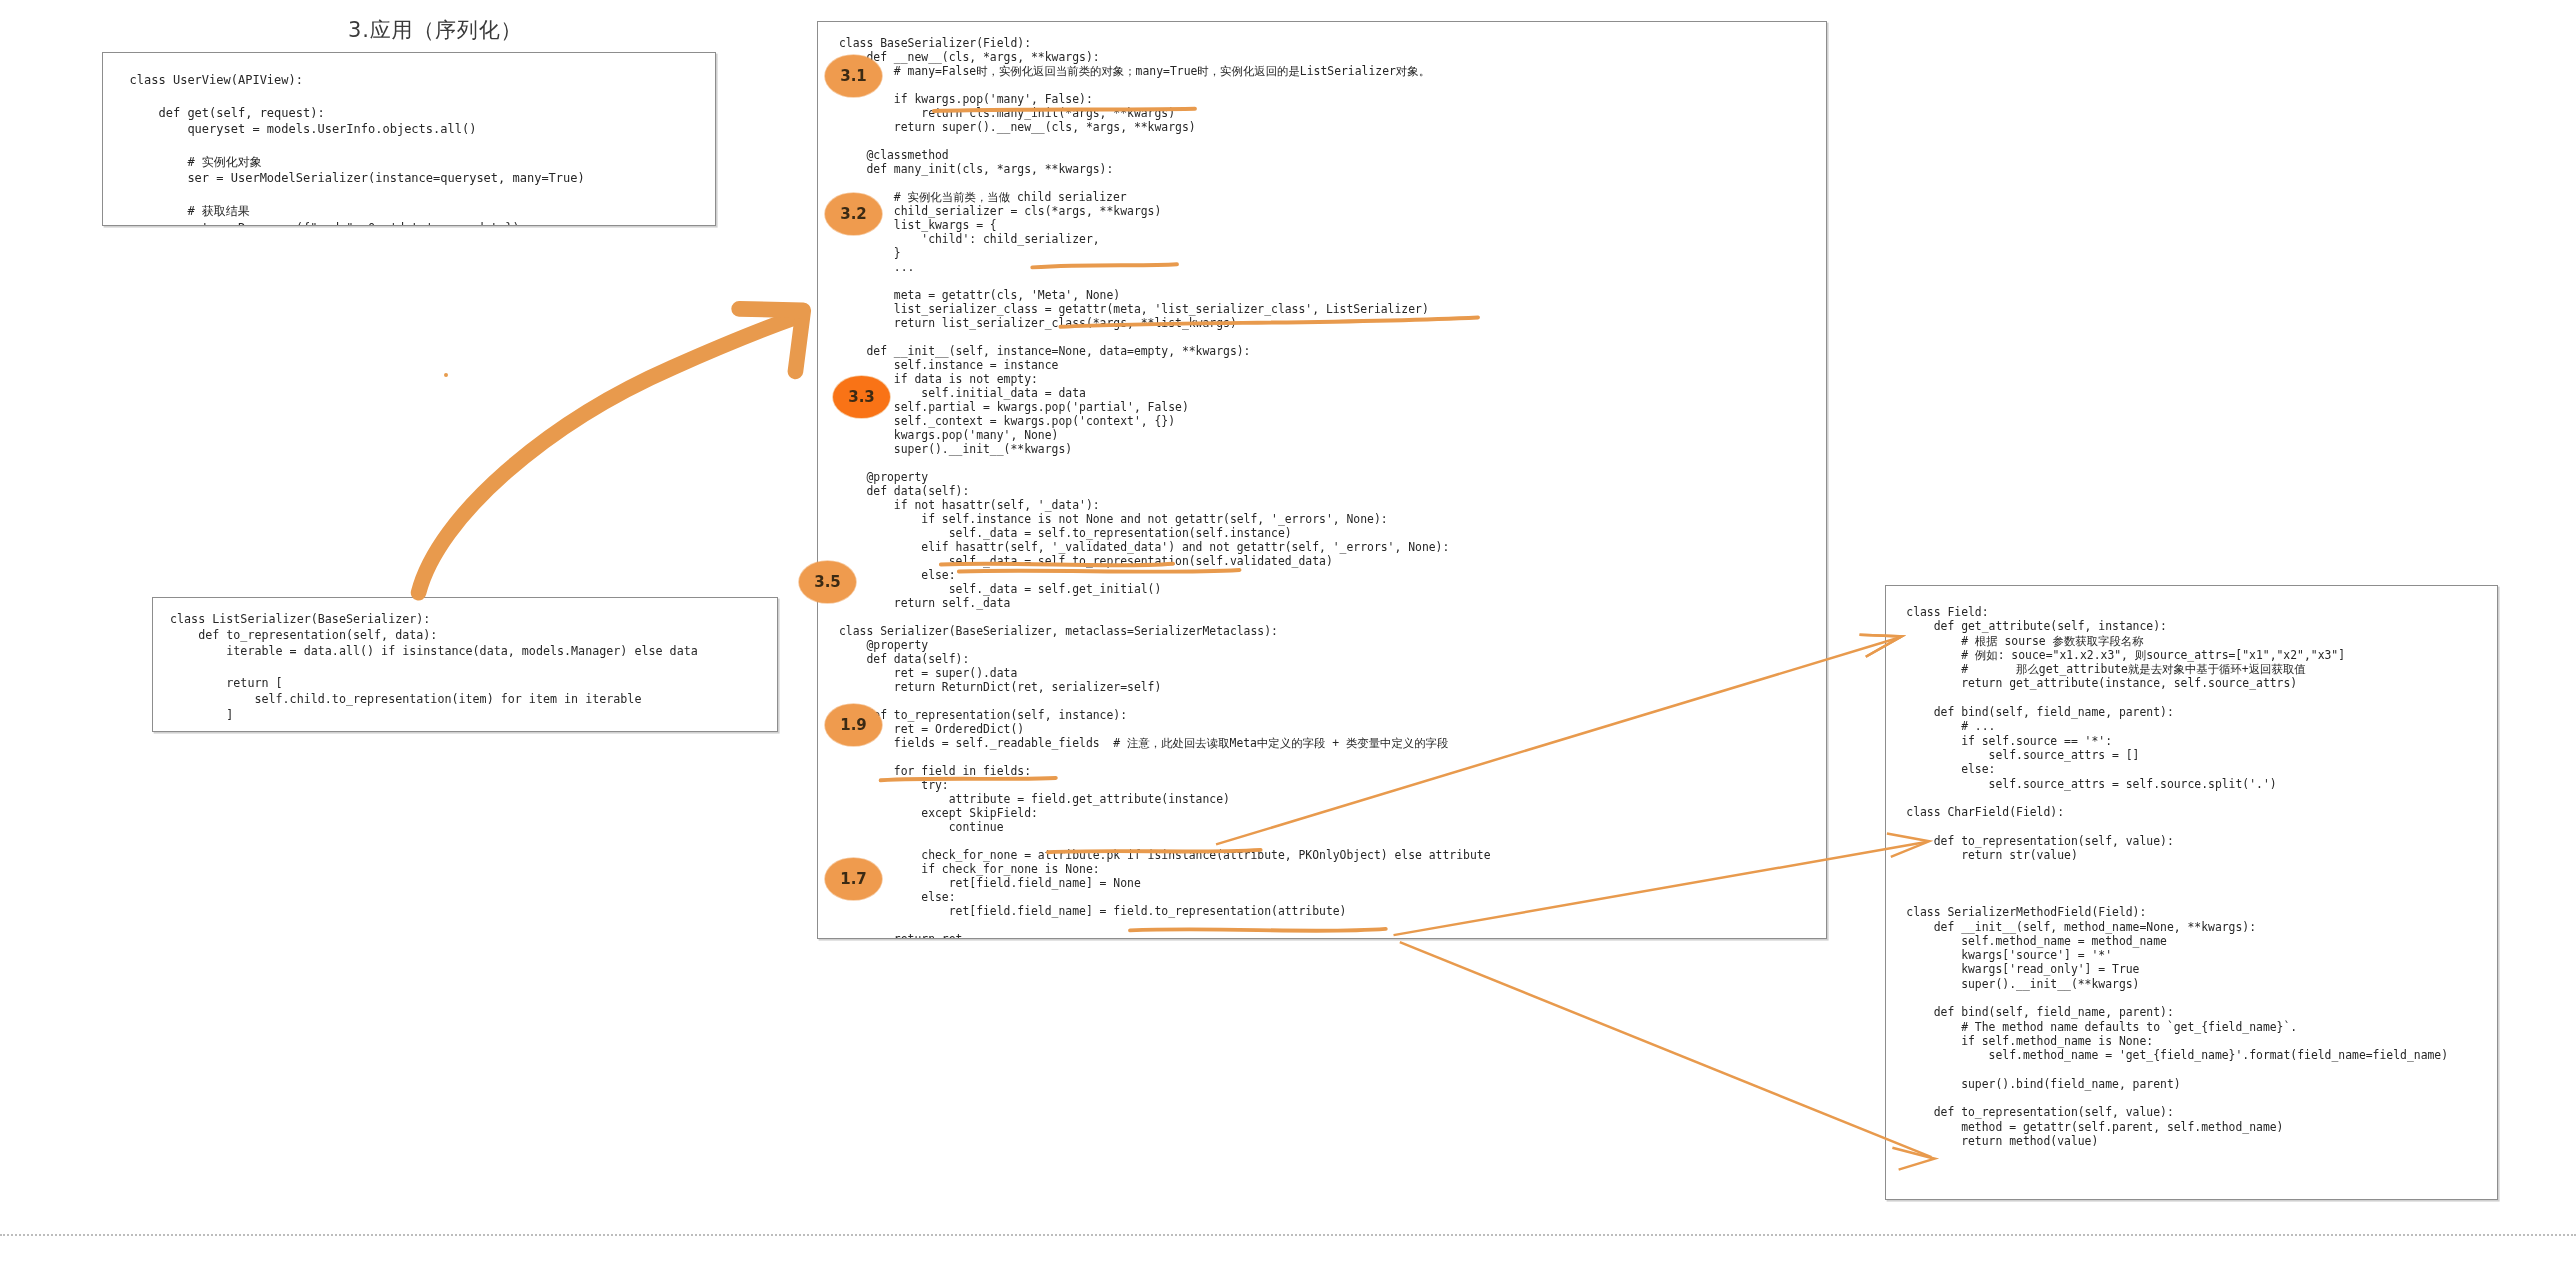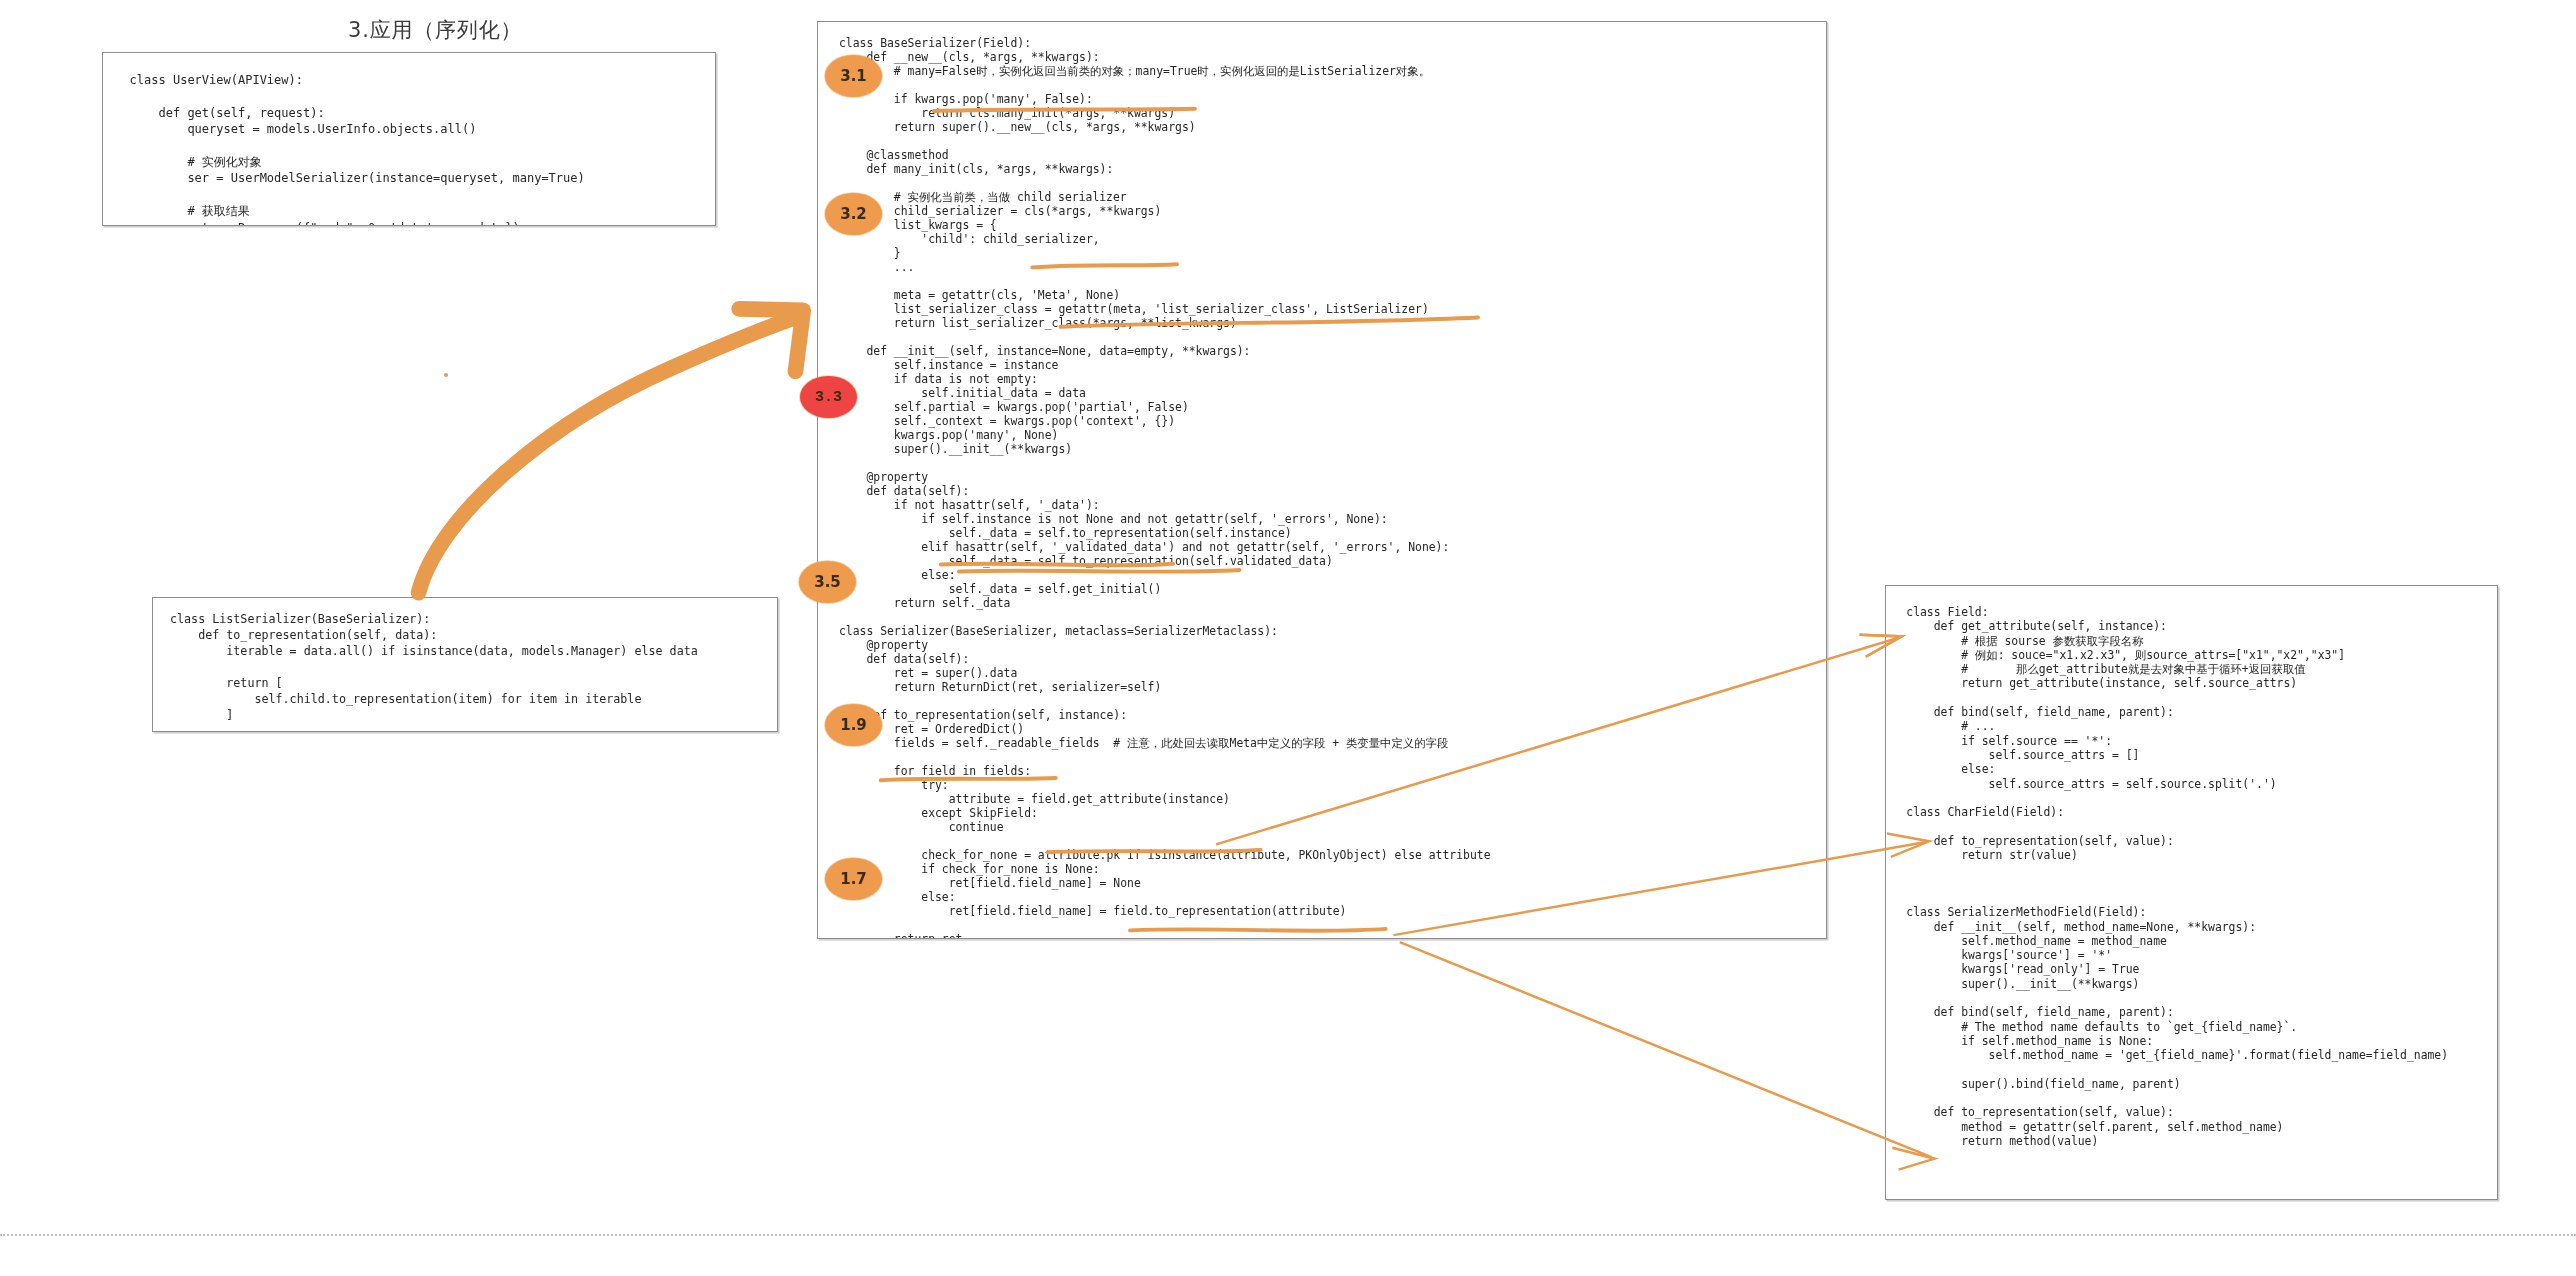--- a/index.html
+++ b/index.html
@@ -271,21 +271,21 @@
 
     <g stroke="#e89a4d" fill="none" stroke-width="3.2">
       <path d="M2378,812 L2432,814 L2386,840"></path>
     </g>
 
   </svg>
 
   <div id="badges">
       <div class="badge" style="left: 825px; top: 55px; background: rgb(239, 155, 78);">3.1</div>
       <div class="badge" style="left: 825px; top: 193px; background: rgb(239, 155, 78);">3.2</div>
-      <div class="badge" style="left: 800px; top: 376px; background: #ef4444; font-family: Liberation Mono, monospace;">3.3</div>
+      <div class="badge" style="left: 833px; top: 376px; background: #f97316;">3.3</div>
       <div class="badge" style="left: 799px; top: 561px; background: rgb(239, 155, 78);">3.5</div>
       <div class="badge" style="left: 825px; top: 704px; background: rgb(239, 155, 78);">1.9</div>
       <div class="badge" style="left: 825px; top: 858px; background: rgb(239, 155, 78);">1.7</div>
     </div>
 
   <div class="bottom-rule"></div>
 </div>
 
 
 </body></html>

